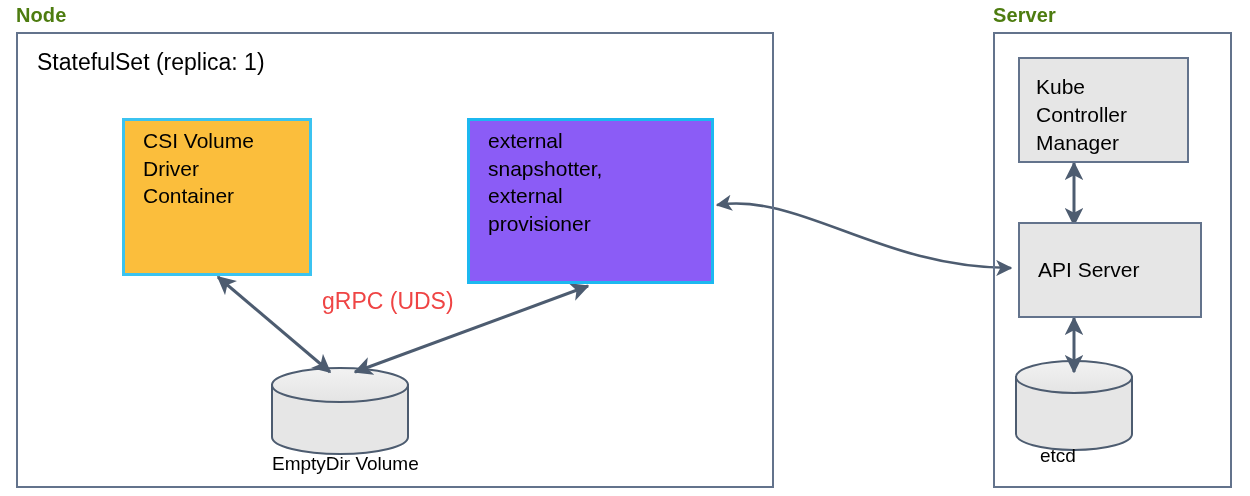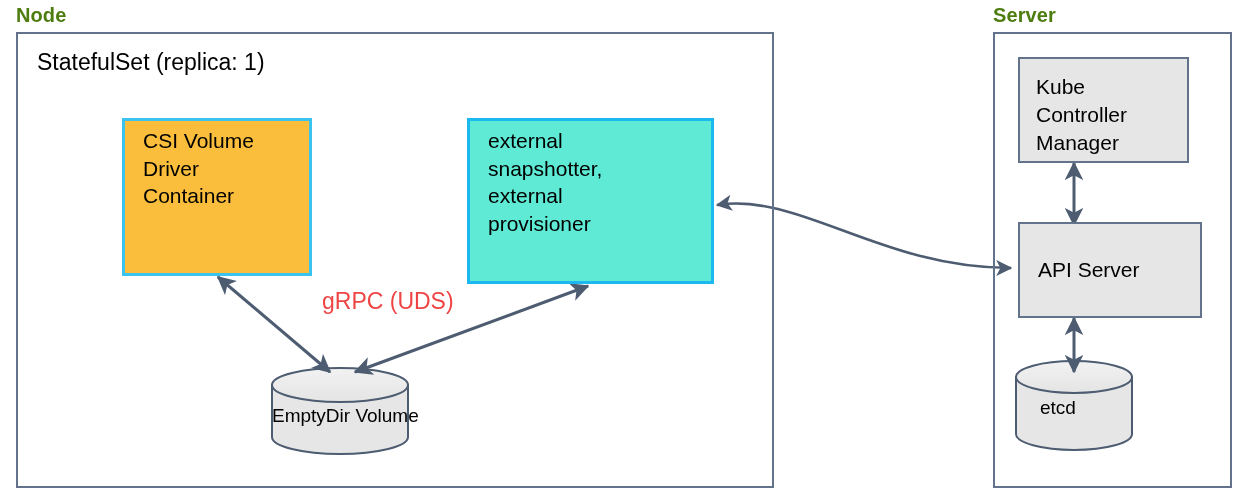--- a/index.html
+++ b/index.html
@@ -57,21 +57,21 @@
     line-height: 1.32;
     color: #000000;
     padding: 6px 0 0 18px;
     white-space: pre-line;
   }
   .box-orange {
     background: #fbbe3c;
     border: 3px solid #3bc3f0;
   }
   .box-green {
-    background: #5eead4;
+    background: #8b5cf6;
     border: 3px solid #1cb8f0;
   }
   .box-gray {
     background: #e6e6e6;
     border: 2px solid #63738c;
   }
   .box-gray .comp-text {
     font-size: 21px;
     line-height: 1.33;
     padding: 10px 0 0 16px;
@@ -87,20 +87,21 @@
   .cyl-wrap { position: absolute; }
   .cyl-label {
     position: absolute;
     left: 0;
     width: 100%;
     text-align: center;
     font-size: 19px;
     color: #000000;
     pointer-events: none;
     white-space: nowrap;
+    margin-top: 48px;
   }
 
   
   .edge-label {
     font-size: 23px;
     color: #ef4444;
     white-space: nowrap;
   }
 
   svg.overlay {

